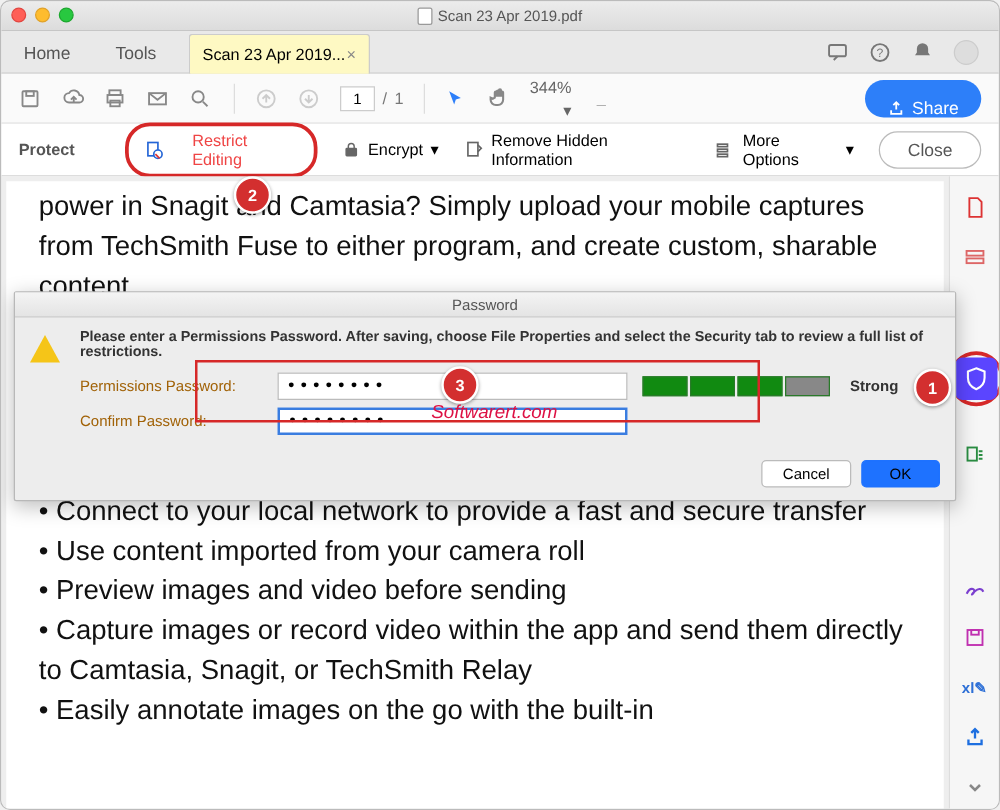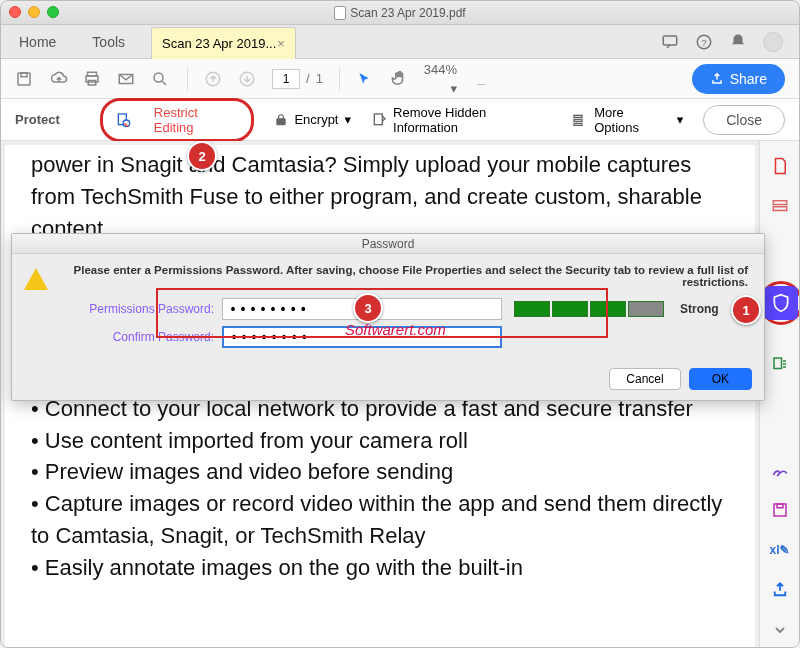--- a/index.html
+++ b/index.html
@@ -47,21 +47,21 @@
     display:flex; align-items:center; gap:14px; padding:0 14px;
   }
   .tb-ico { color:#777; width:20px; text-align:center; cursor:pointer; }
   .pg { display:flex; align-items:center; gap:6px; color:#777;}
   .pg-input { width:28px;height:20px;border:1px solid #ccc;text-align:center;font-size:12px; }
   .tb-sep { width:1px;height:24px;background:#ddd; margin:0 2px;}
   .zoom { color:#666; display:flex;align-items:flex-end;gap:4px;flex-direction:column; }
   .share-btn {
     margin-left:auto; background:#2d7ff9; color:#fff; border:none;
     height:30px; padding:0 18px; border-radius:15px; font-size:14px;
-    display:flex;align-items:center;gap:6px;font-weight:500;
+    display:flex;align-items:flex-end;gap:6px;font-weight:500;
   }
 
   
   .protect-bar {
     height:42px;background:#fff;border-bottom:1px solid #ddd;
     display:flex;align-items:center; gap:20px; padding:0 14px;
   }
   .protect-label { font-weight:600;color:#555; margin-right:20px;}
   .p-item { display:flex;align-items:center;gap:6px;color:#000000;font-size:13px; cursor:pointer;}
   .p-item.blue { color:#ef4444;gap:23px; }
@@ -108,23 +108,23 @@
   }
   .dialog-title {
     height:20px;background:linear-gradient(#f4f4f4,#e4e4e4);
     text-align:center;font-size:12px;color:#555;border-bottom:1px solid #ccc;
     line-height:20px;
   }
   .dialog-body { padding:10px 16px 10px 52px; position:relative;}
   .warn-ico { position:absolute; left:12px; top:12px; width:24px;height:24px;
     border-left:12px solid transparent;border-right:12px solid transparent;
     border-bottom:22px solid #f5c518; }
-  .dialog-msg { font-weight:600; font-size:11.5px; color:#333; margin-bottom:10px;text-align:right;}
+  .dialog-msg { font-weight:600; font-size:11.5px; color:#333; margin-bottom:10px;}
   .pw-row { display:flex;align-items:center;gap:8px; margin-bottom:6px;}
-  .pw-label { width:150px; text-align:right; font-size:12px; color:#8b5cf6; }
+  .pw-label { width:150px; font-size:12px; color:#a16207; }
   .pw-input { width:280px;height:22px;border:1px solid #bbb;padding:0 6px;font-family:monospace;letter-spacing:2px; }
   .pw-row.confirm .pw-input { border:2px solid #3a7de0; }
   .meter { display:flex; gap:2px; margin-left:4px; }
   .meter span { width:36px;height:16px;display:inline-block; border:1px solid #2a7a2a;}
   .m-on { background:#118a11; }
   .m-off { background:#888;border-color:#777; }
   .strength { font-weight:700; margin-left:8px; color:#333; font-size:12px; }
   .pw-box-outline {
     position:absolute; left:144px; top:34px; width:452px; height:50px;
     border:2px solid #d62828; pointer-events:none;

